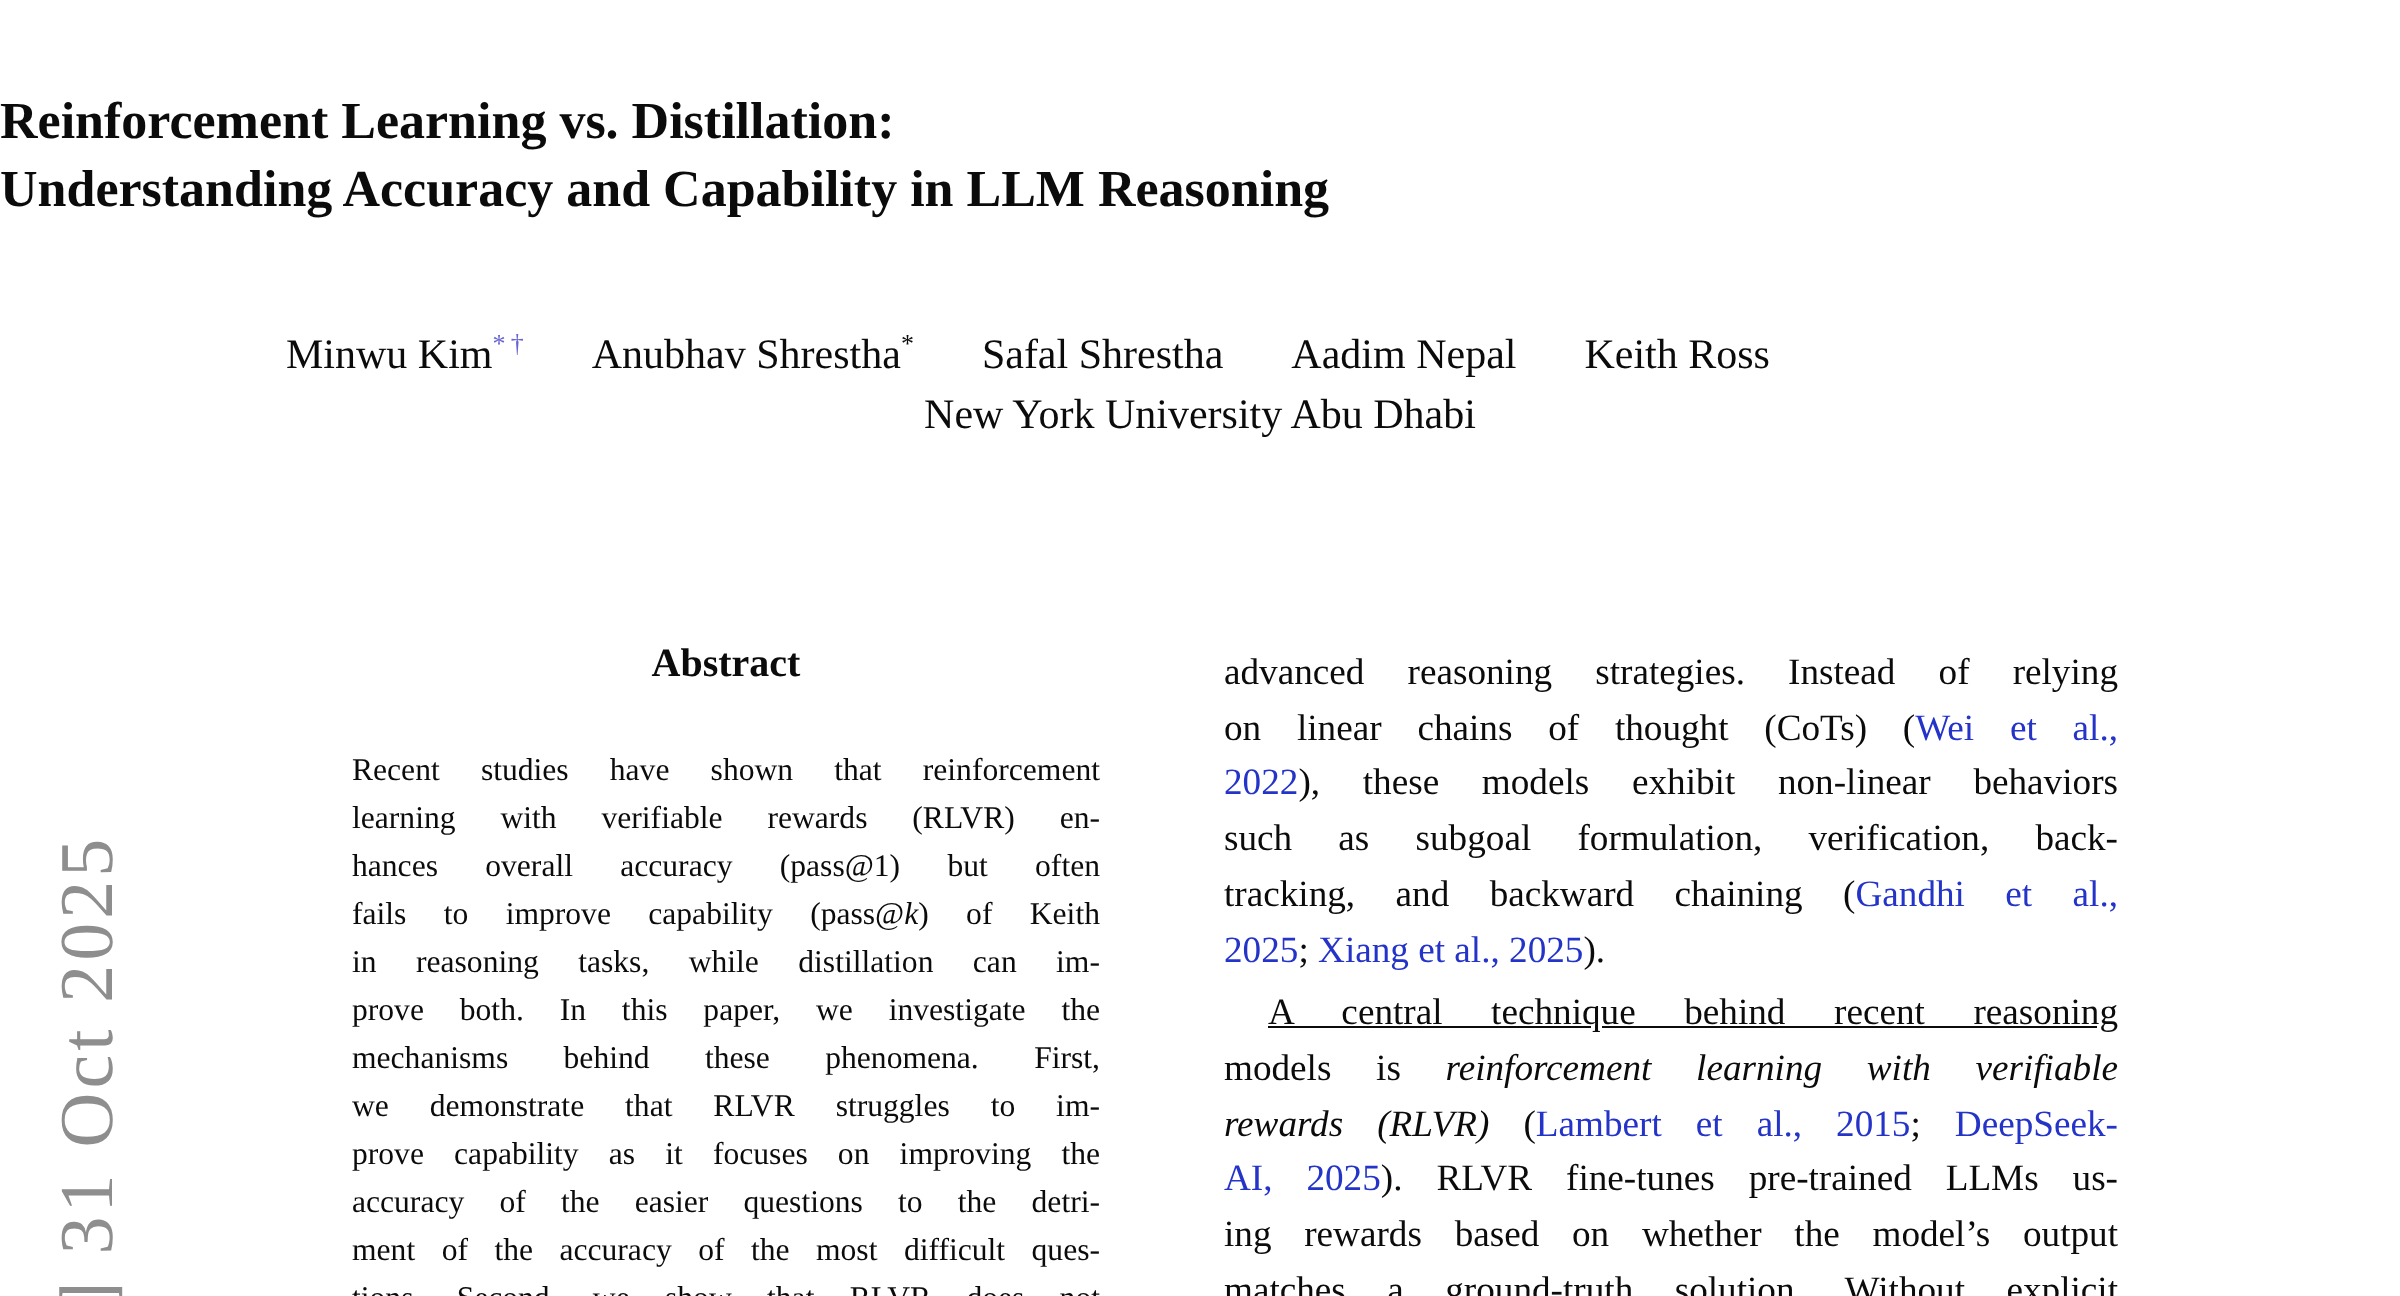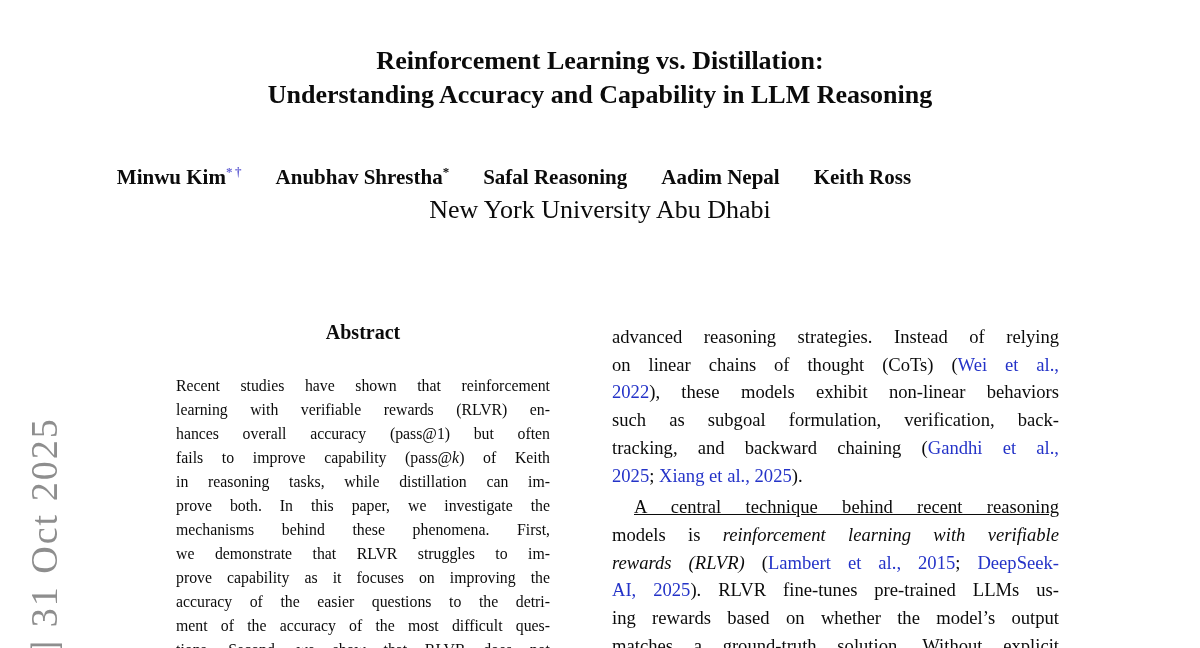--- a/index.html
+++ b/index.html
@@ -8,32 +8,32 @@
     font-family:"Liberation Serif", serif;color:var(--txt,#0b0b0b);
   }
   .watermark{
     position:absolute;left:22px;top:668px;
     transform:rotate(-90deg);transform-origin:0 0;
     font-size:38px;letter-spacing:2px;white-space:nowrap;
     color:var(--wm,#8e8e8e);
   }
   .title{
     position:absolute;top:44px;left:0;width:1200px;
-    text-align:center;font-size:26px;line-height:34px;font-weight:bold;
+    font-size:26px;line-height:34px;font-weight:bold;
   }
   .authors{
     position:absolute;top:165px;left:0;width:1028px;
     display:flex;justify-content:center;gap:34px;
-    font-size:21px;font-weight:bold;white-space:nowrap;
+    font-size:21px;font-weight:normal;white-space:nowrap;
   }
   .author sup{font-size:13px;line-height:0;}
   .author sup.accent{color:var(--marker,#6663d4);}
   .affiliation{
     position:absolute;top:195px;left:0;width:1200px;
-    text-align:center;font-size:26px;
+    text-align:center;font-size:21px;
   }
   .col-left{position:absolute;left:176px;top:319px;width:374px;}
   .abs-heading{text-align:center;font-size:20px;font-weight:bold;line-height:26px;}
   .abs-body{margin-top:29px;font-size:15.8px;line-height:24px;}
   .col-right{position:absolute;left:612px;top:323px;width:447px;font-size:18.6px;line-height:27.7px;}
   .para2{margin-top:4px;}
   .jline{text-align:justify;text-align-last:justify;overflow:hidden;white-space:normal;}
   .jline.lastleft{text-align-last:left;}
   .jline.indent{padding-left:22px;text-decoration:underline;}
   .cite{color:var(--cite,#2433c8);}
@@ -45,21 +45,21 @@
 <div class="watermark">I] 31 Oct 2025</div>
 
 <h1 class="title" style="margin:0;">
   <span>Reinforcement Learning vs. Distillation:</span><br>
   <span>Understanding Accuracy and Capability in LLM Reasoning</span>
 </h1>
 
 <div class="authors" id="authors">
     <span class="author">Minwu Kim<sup class="accent">*</sup><sup class="accent"> †</sup></span>
     <span class="author">Anubhav Shrestha<sup class="">*</sup></span>
-    <span class="author">Safal Reasoning</span>
+    <span class="author">Safal Shrestha</span>
     <span class="author">Aadim Nepal</span>
     <span class="author">Keith Ross</span>
   </div>
 
 <div class="affiliation">New York University Abu Dhabi</div>
 
 <div class="col-left">
   <div class="abs-heading">Abstract</div>
   <div class="abs-body" id="abstract-body">
       <div class="jline"><span>Recent studies have shown that reinforcement</span></div>

